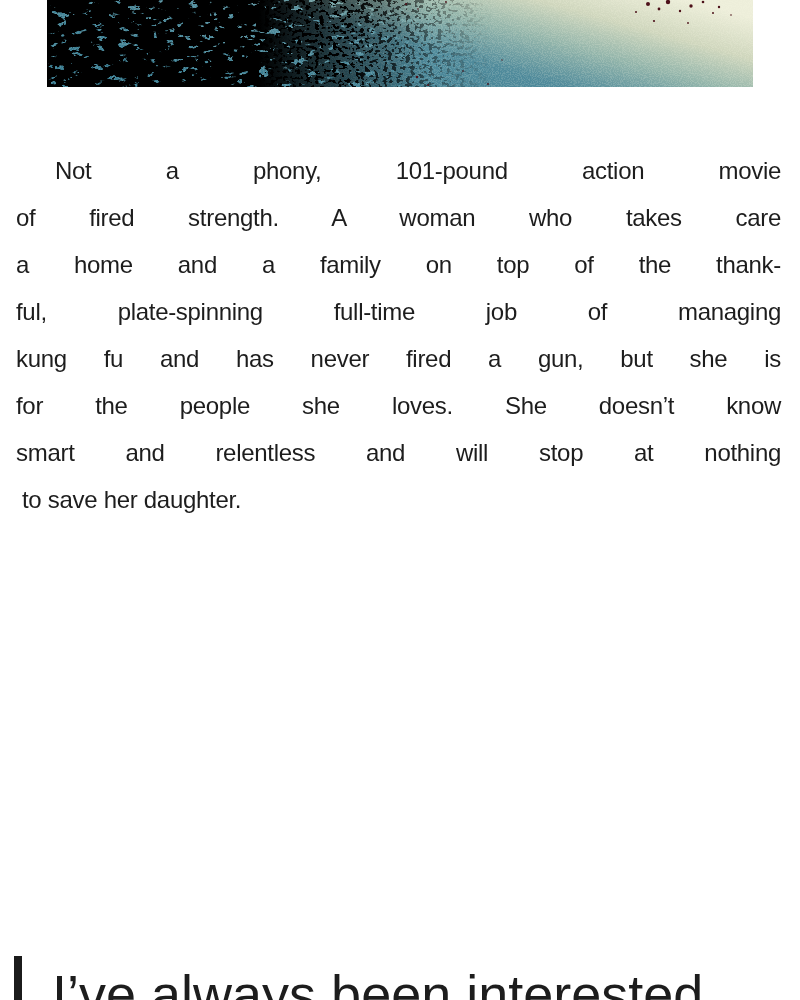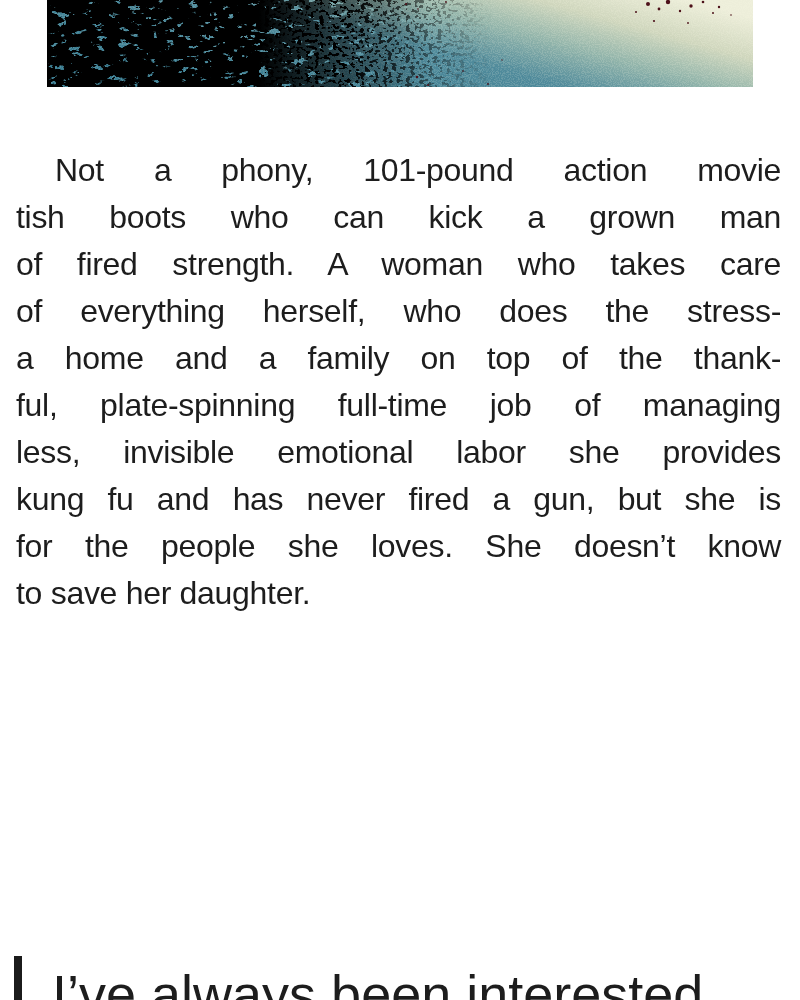--- a/index.html
+++ b/index.html
@@ -11,32 +11,32 @@
     font-family:"Liberation Sans","DejaVu Sans",sans-serif;
     color:#1d1d1d;
   }
   .banner{
     position:absolute;left:47px;top:0;width:706px;height:87px;
     box-shadow:inset 0 0 0 1px rgba(0,0,0,0.07);
   }
   .banner svg{display:block;width:706px;height:87px;}
   .paragraph{
     position:absolute;left:16px;top:147px;width:765px;
-    font-size:32px;
+    font-size:24px;
     letter-spacing:-0.3px;
   }
   .pline{
     height:47px;line-height:47px;
     text-align:justify;
     text-align-last:justify;
     white-space:nowrap;
     overflow:visible;
   }
   .pline.first{text-indent:39px;}
-  .pline.last{text-align:left;text-align-last:auto;}
+  .pline.last{text-align:left;text-align-last:auto;margin-left:6px;}
   .quote-block{
     position:absolute;left:14px;top:956px;width:786px;height:60px;
   }
   .quote-bar{
     position:absolute;left:0;top:0;width:8px;height:60px;
     background:#1b1b1b;
   }
   .quote-text{
     position:absolute;left:38px;top:11px;
     font-size:54px;line-height:54px;
@@ -118,27 +118,25 @@
         <circle cx="381" cy="85" r="1"></circle>
         <circle cx="416" cy="71" r="0.8"></circle>
       <circle cx="441" cy="84" r="0.9"></circle>
         <circle cx="455" cy="60" r="0.7"></circle>
     </g>
   </svg>
 </div>
 
 <div class="paragraph">
     <div class="pline first">Not a phony, 101-pound action movie</div>
-    <div class="pline">tish boots who can kick a grown man</div>
     <div class="pline">of fired strength. A woman who takes care</div>
-    <div class="pline">of everything herself, who does the stress-</div>
     <div class="pline">a home and a family on top of the thank-</div>
     <div class="pline">ful, plate-spinning full-time job of managing</div>
-    <div class="pline">less, invisible emotional labor she provides</div>
     <div class="pline">kung fu and has never fired a gun, but she is</div>
     <div class="pline">for the people she loves. She doesn’t know</div>
+    <div class="pline">smart and relentless and will stop at nothing</div>
     <div class="pline last">to save her daughter.</div>
   </div>
 
 <div class="quote-block">
   <div class="quote-bar" style="background: rgb(27, 27, 27);"></div>
   <div class="quote-text" style="color: rgb(29, 29, 29);">I’ve always been interested</div>
 </div>
 
 </body></html>

